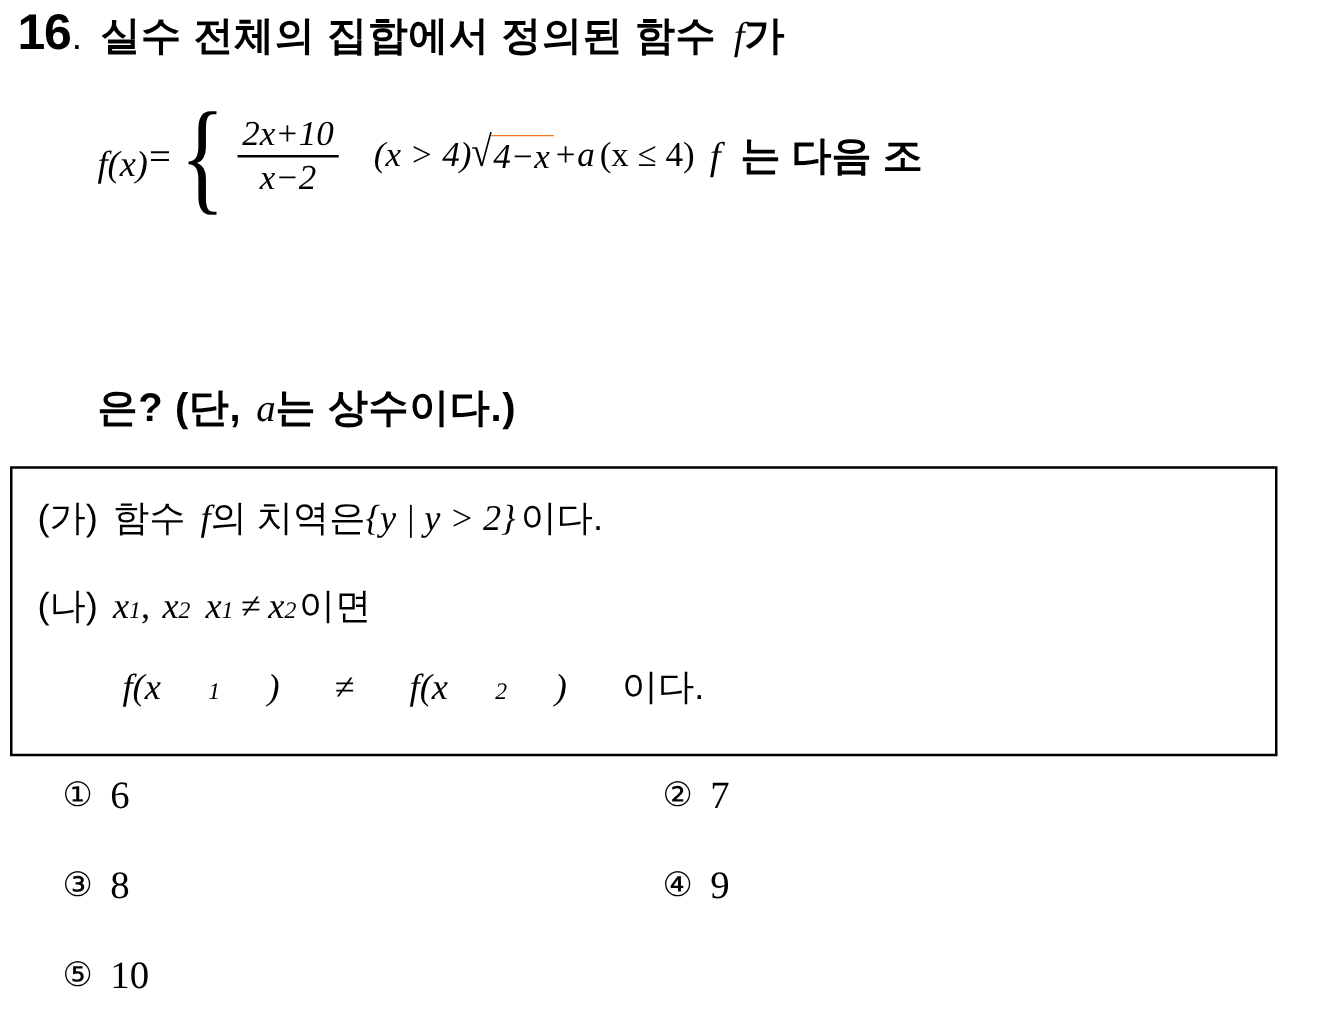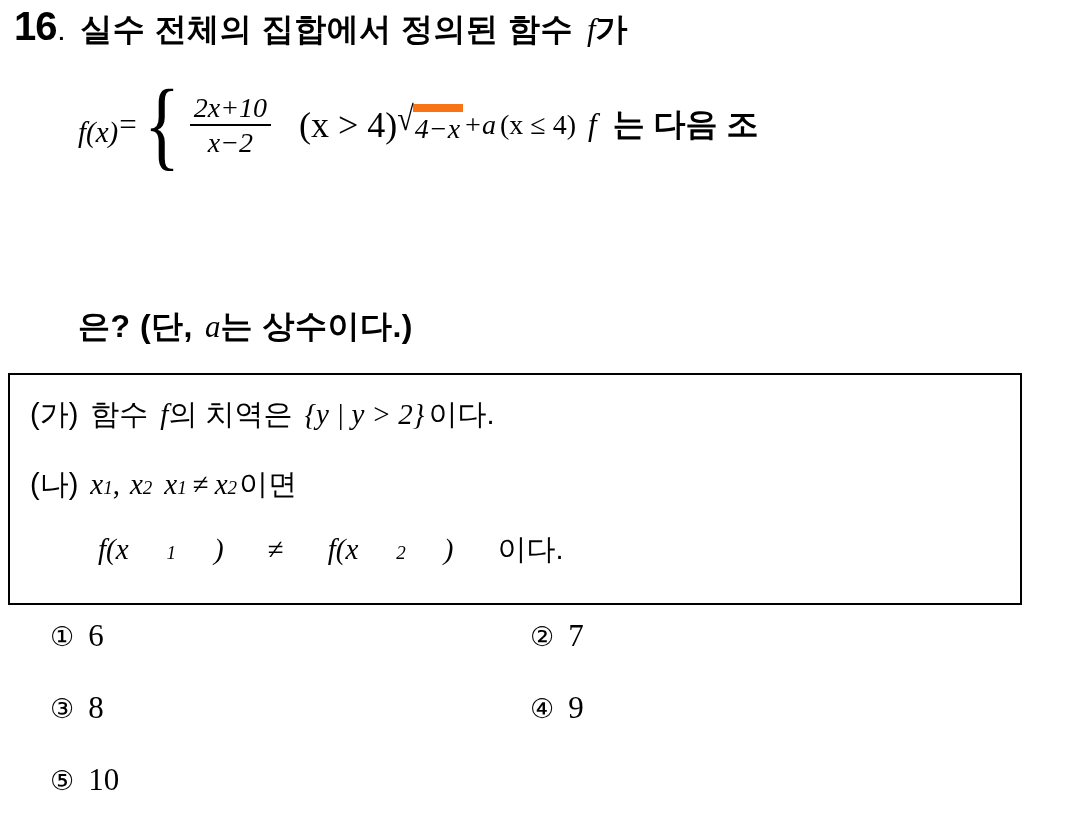--- a/index.html
+++ b/index.html
@@ -115,21 +115,22 @@
     font-style: italic;
   }
   .frac .bar {
     width: 100%;
     height: 2px;
     background: #000;
     margin: 1px 0;
   }
   .cond {
     font-family: "Liberation Serif", serif;
-    font-size: 36px;
+    font-size: 28px;
+    font-style: italic;
     margin-left: 26px;
   }
   .cond2 {
     font-family: "Liberation Serif", serif;
     font-size: 28px;
     margin-left: 4px;
     text-align: center;
   }
   .sqrt {
     display: inline-flex;
@@ -140,21 +141,21 @@
   }
   .sqrt .radical {
     font-size: 30px;
     font-style: normal;
     line-height: 1;
     transform: scaleY(1.15);
     display: inline-block;
     margin-right: -1px;
   }
   .sqrt .rad-body {
-    border-top: 8px solid #f97316;
+    border-top: 1px solid #f97316;
     padding: 0 3px 0 2px;
     line-height: 1.18;
   }
   .after-f {
     font-family: "Liberation Sans", sans-serif;
     font-weight: bold;
     font-size: 32px;
     margin-left: 12px;
   }
 
@@ -280,21 +281,21 @@
     <span class="ko">는 상수이다.)</span>
   </div>
 
   <div class="condbox">
 
     <div class="cond-line cl1">
       <span>(가)</span>
       <span style="margin-left:12px;">함수</span>
       <span class="cond-math" style="margin-left:12px;">f</span>
       <span>의 치역은</span>
-      <span class="cond-rom" style="margin-left:12px;font-style:italic;">{y | y &gt; 2}</span>
+      <span class="cond-rom" style="font-style:italic;">{y | y &gt; 2}</span>
       <span style="margin-left:4px;">이다.</span>
     </div>
 
     <div class="cond-line cl2">
       <span>(나)</span>
       <span class="cond-math" style="margin-left:12px;">x</span>
         <span class="cond-math sub">1</span>
       <span class="cond-rom">,</span>
       <span class="cond-math" style="margin-left:10px;">x</span>
         <span class="cond-math sub">2</span>

